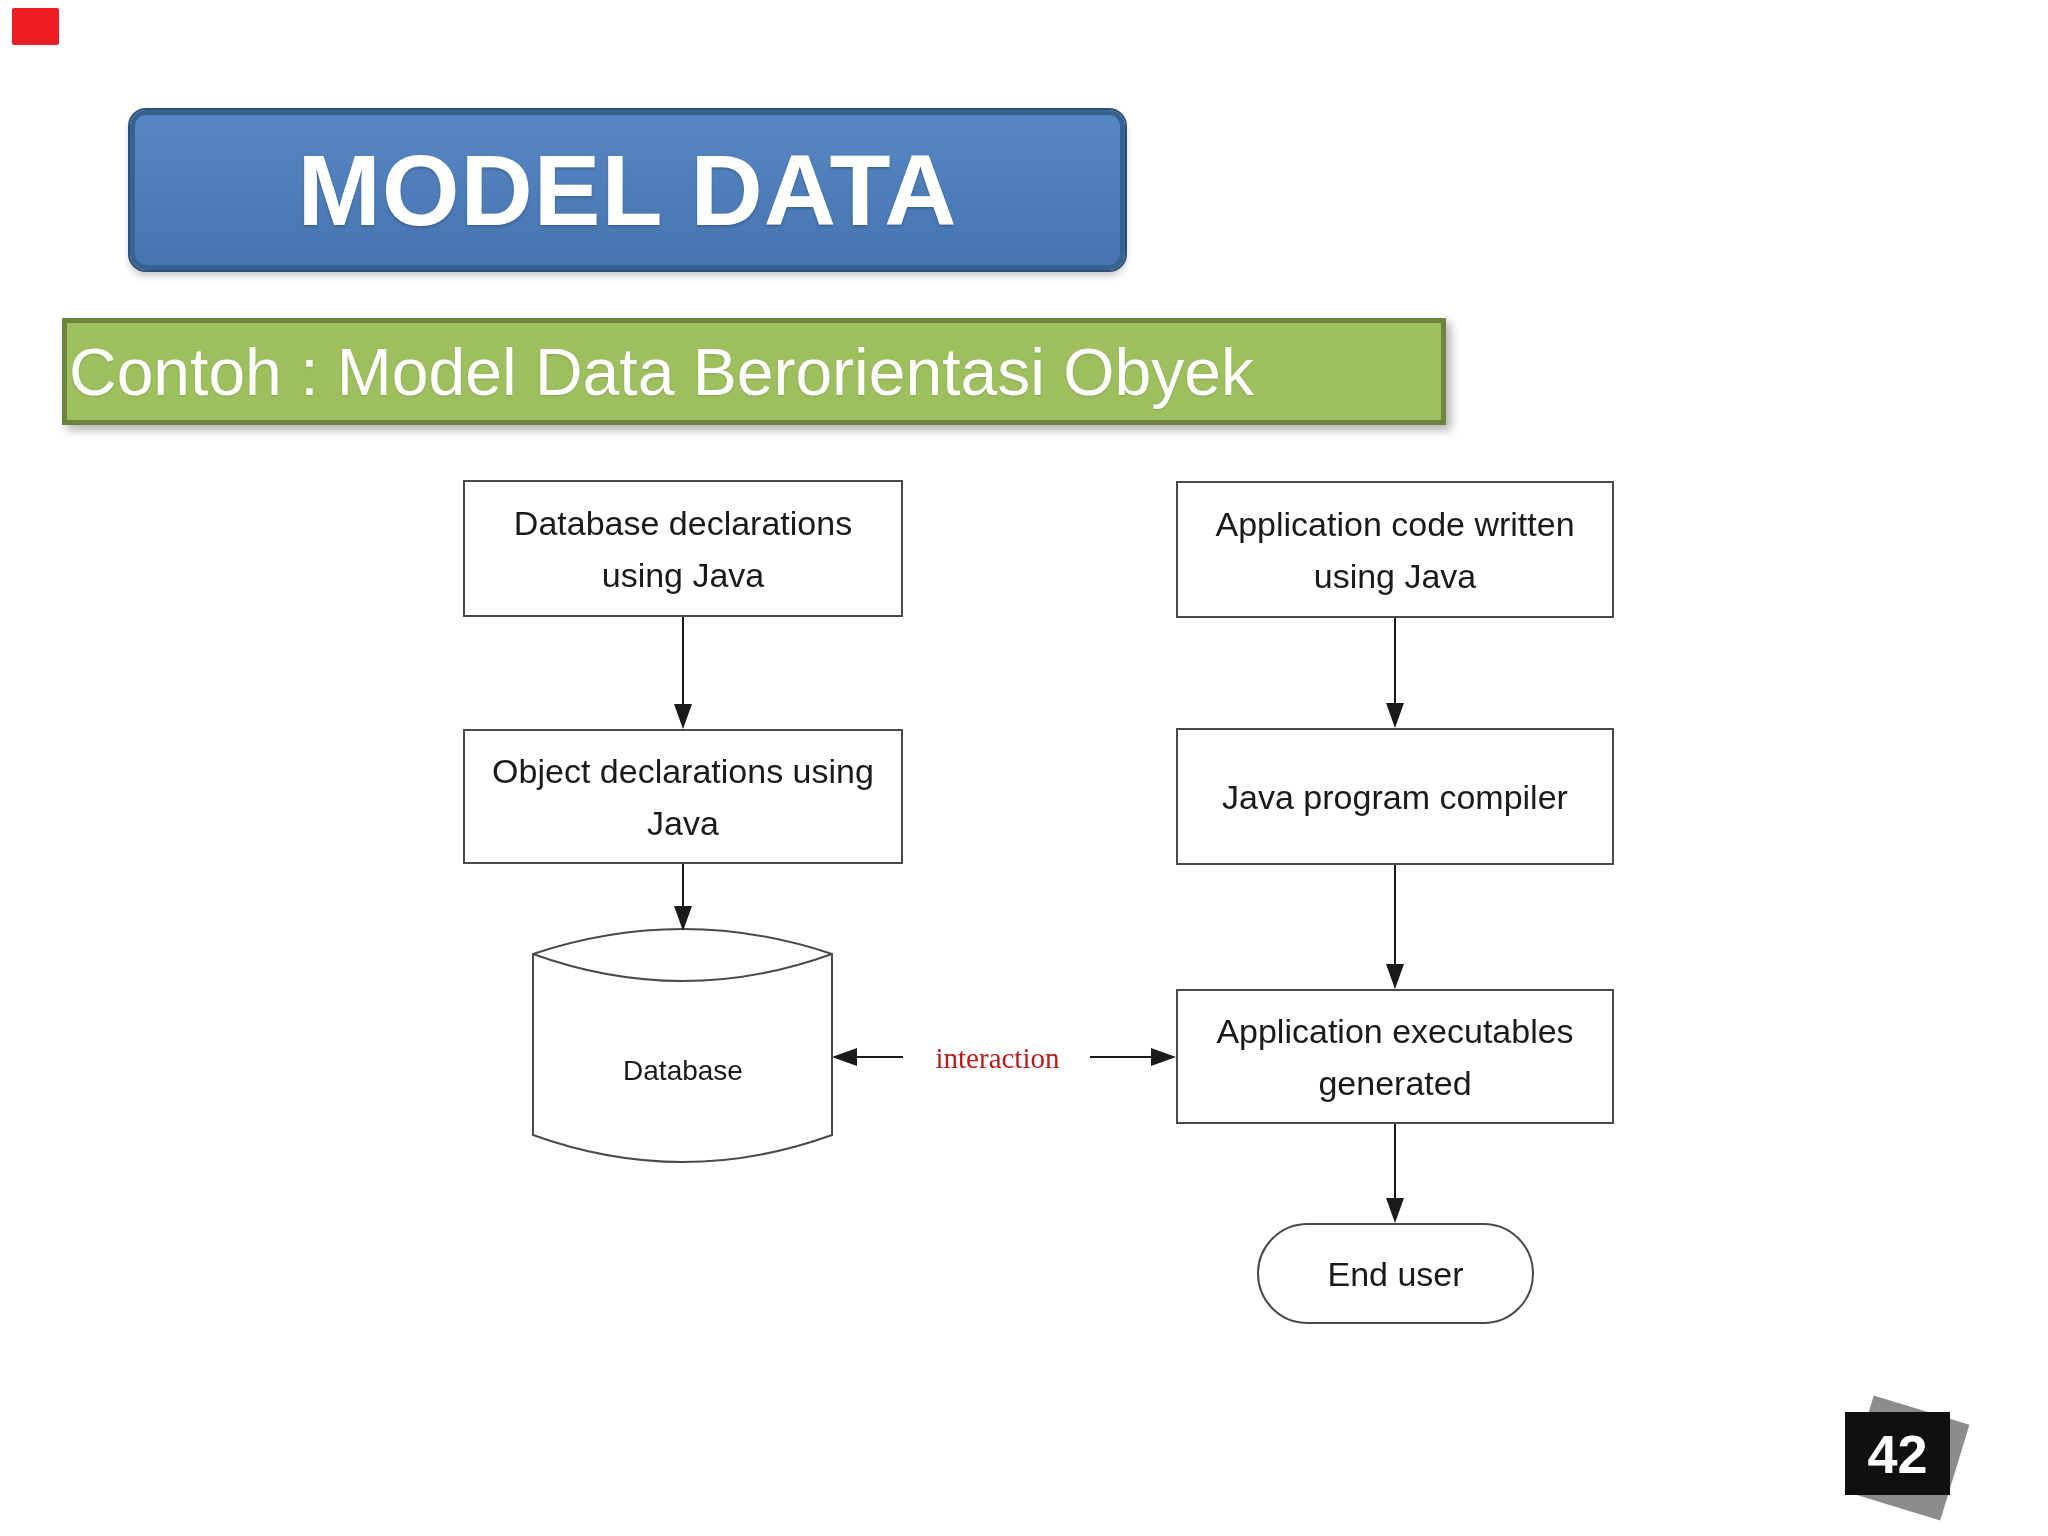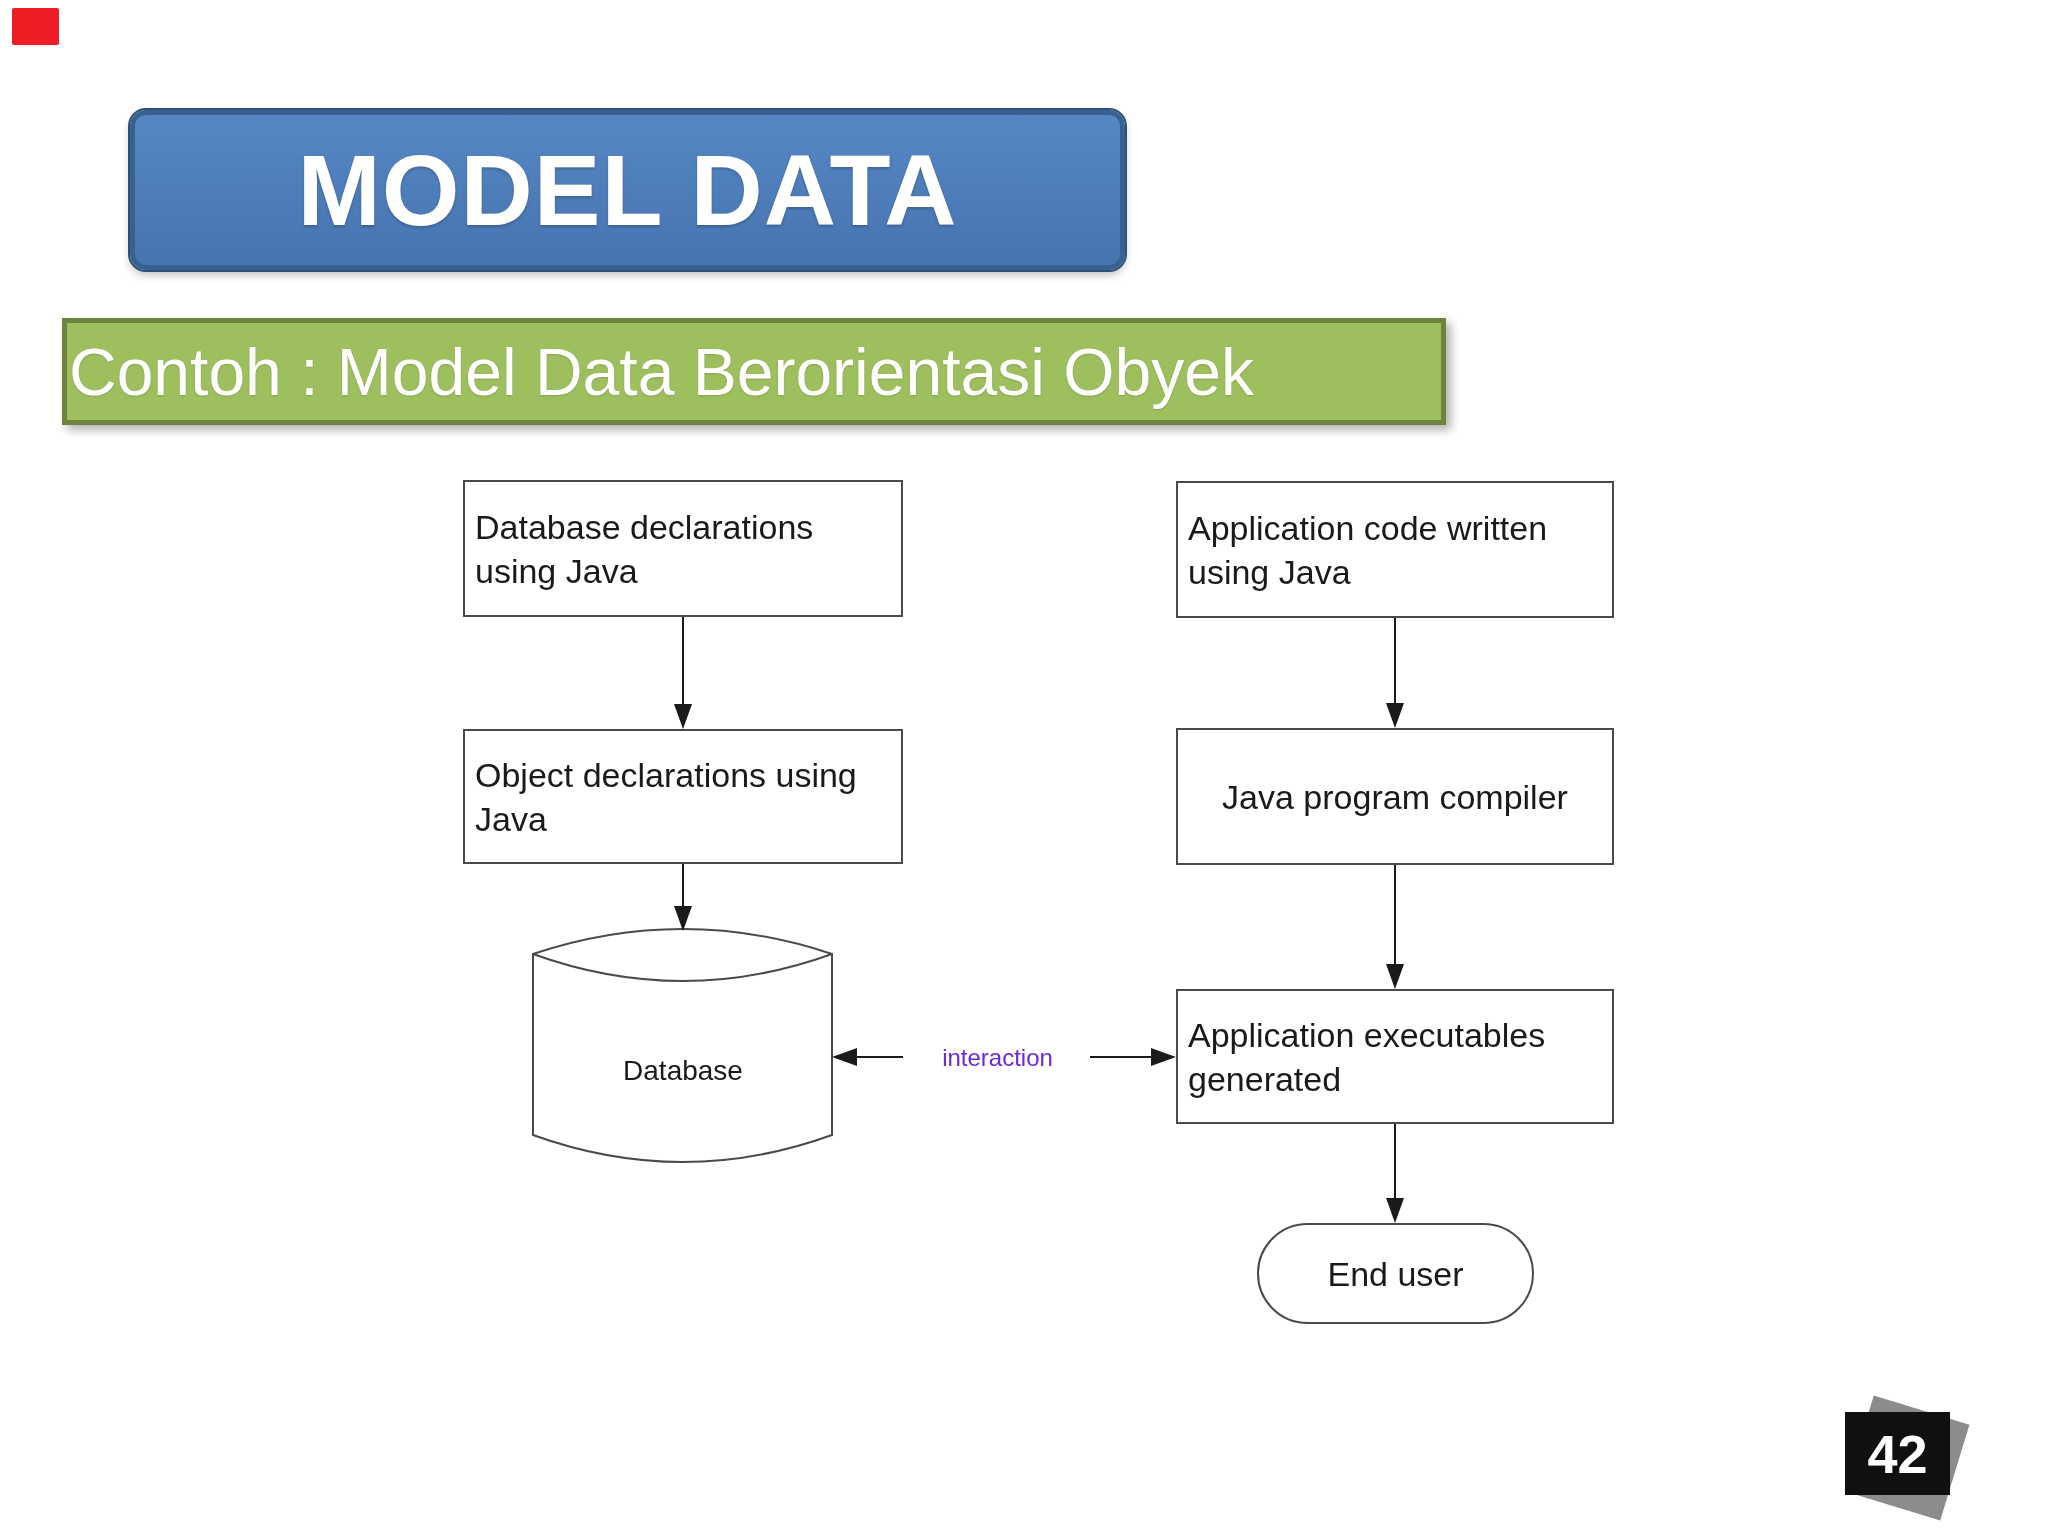--- a/index.html
+++ b/index.html
@@ -32,40 +32,40 @@
     display:flex;align-items:center;
   }
   .subtitle-box .subtitle-text{
     color:#ffffff;font-size:66px;font-weight:400;padding-left:2px;
     white-space:nowrap;text-shadow:0 1px 2px rgba(0,0,0,.15);
   }
   
   .node{
     position:absolute;background:#ffffff;border:2px solid #4a4a4a;
     box-sizing:border-box;display:flex;align-items:center;justify-content:center;
-    text-align:left;font-size:34px;color:#1a1a1a;line-height:44px;
+    text-align:center;font-size:34px;color:#1a1a1a;line-height:52px;
     padding:0 10px;
   }
   .node-db-decl{left:463px;top:480px;width:440px;height:137px;}
   .node-obj-decl{left:463px;top:729px;width:440px;height:135px;}
   .node-app-code{left:1176px;top:481px;width:438px;height:137px;}
   .node-compiler{left:1176px;top:728px;width:438px;height:137px;}
   .node-executables{left:1176px;top:989px;width:438px;height:135px;}
   .node-end-user{
     left:1257px;top:1223px;width:277px;height:101px;border-radius:51px;
   }
   .cyl-label{
     position:absolute;left:533px;top:1046px;width:300px;height:50px;
     display:flex;align-items:center;justify-content:center;
     font-size:28px;color:#1a1a1a;
   }
   .edge-label{
     position:absolute;left:905px;top:1039px;width:185px;height:38px;
     display:flex;align-items:center;justify-content:center;
-    font-size:24px;color:#6d28d9;
+    font-size:29px;color:#b91c1c;font-family:Liberation Serif, serif;
   }
   svg.diagram-layer{position:absolute;left:0;top:0;}
   
   .badge-shadow{
     position:absolute;left:1857px;top:1408px;width:100px;height:100px;
     background:#8c8c8c;transform:rotate(17deg);
   }
   .badge-box{
     position:absolute;left:1845px;top:1412px;width:105px;height:83px;
     background:#101010;display:flex;align-items:center;justify-content:center;

